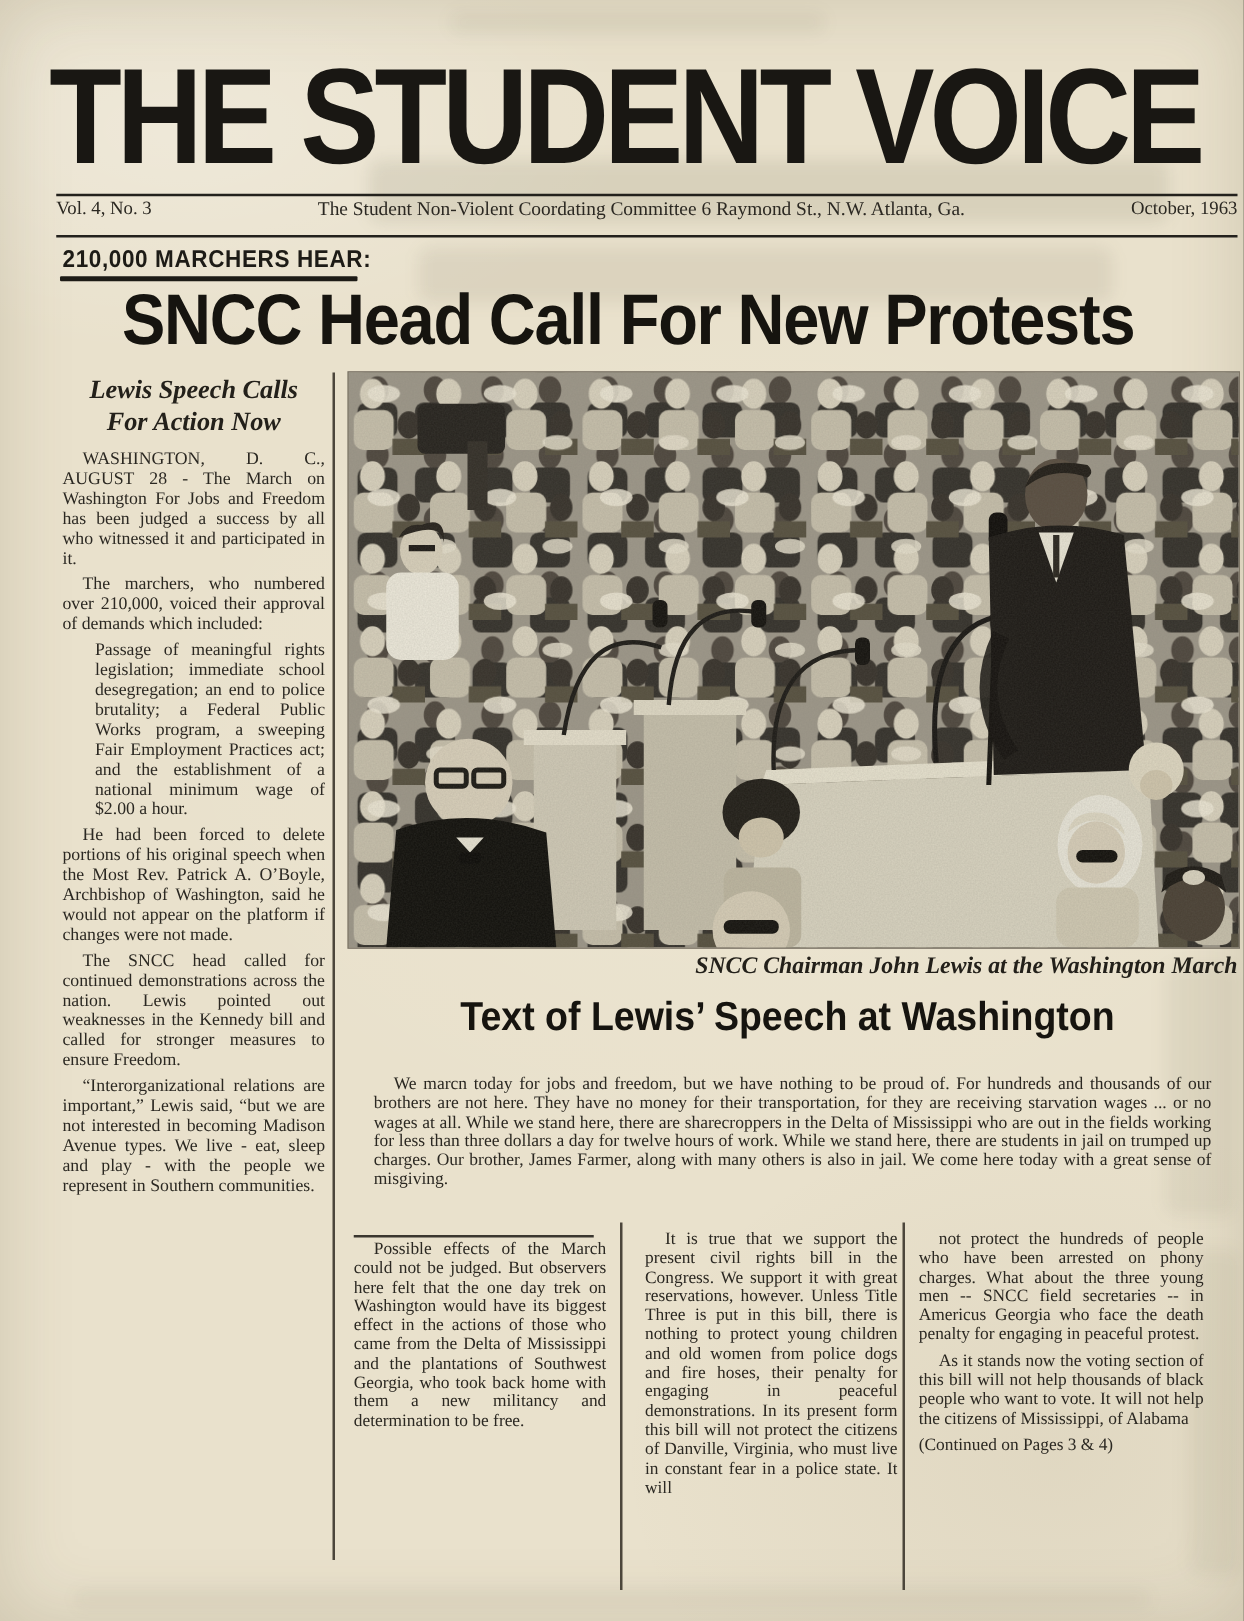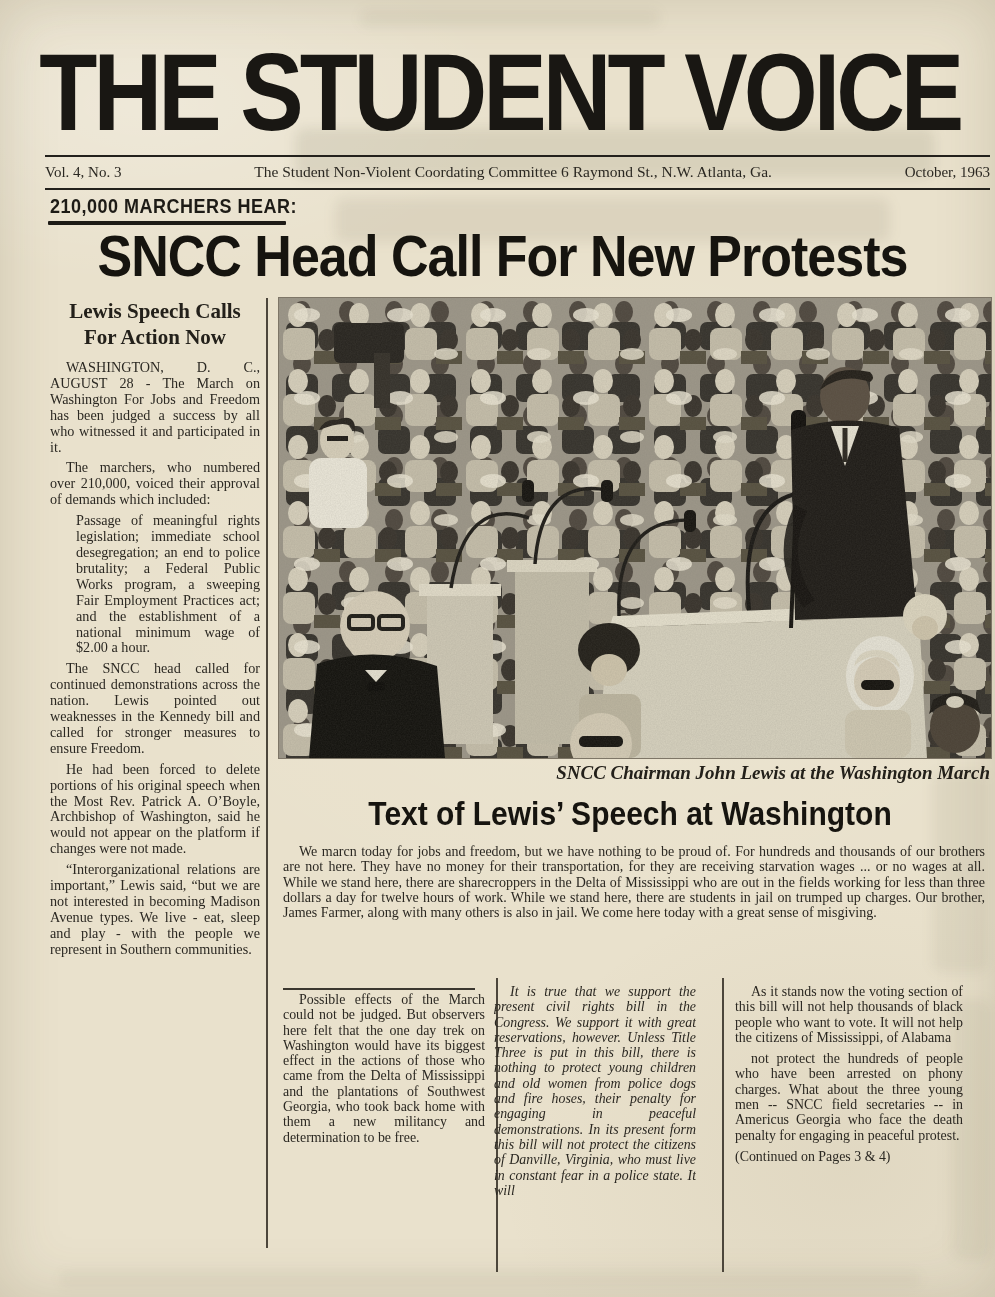--- a/index.html
+++ b/index.html
@@ -30,21 +30,21 @@
     letter-spacing:-4px;
     color:#191713;
     transform:scale(.98,1.12);
     transform-origin:center top;
     white-space:nowrap;
     z-index:2;
   }
   .rule{background:#23211c;z-index:2;}
   .infoline{
     top:159px;left:45px;width:945px;height:26px;
-    display:flex;align-items:center;
+    display:flex;align-items:flex-start;
     font-size:15px;z-index:2;
   }
   .infoline .vol{white-space:nowrap;}
   .infoline .pub{flex:1;text-align:center;font-weight:normal;font-size:15.5px;}
   .infoline .date{white-space:nowrap;font-size:15px;}
   .kicker{
     top:196px;left:50px;
     font-family:"Liberation Sans", sans-serif;
     font-weight:bold;font-size:18px;letter-spacing:.5px;
     color:#1d1b16;z-index:2;transform:scaleY(1.08);transform-origin:left top;
@@ -62,21 +62,21 @@
   
   .left-col{
     top:294px;left:45px;width:220px;height:956px;
     overflow:hidden;z-index:2;
     font-size:14.2px;line-height:15.9px;
     text-align:justify;
   }
   .left-col h2{
     margin:4px 0 10px 0;
     font-size:21px;line-height:26px;
-    font-weight:bold;
+    font-style:italic;font-weight:bold;
     text-align:center;
     color:#23201a;
   }
   .left-col p{margin:5px;text-indent:16px;}
   .left-col p.indented{text-indent:0;padding-left:26px;}
   .vrule{background:#4c463b;width:2px;z-index:2;}
   
   .photo-box{
     top:297px;left:278px;width:712px;height:460px;
     border:1px solid #7e7667;
@@ -95,21 +95,21 @@
     font-family:"Liberation Sans", sans-serif;
     font-weight:bold;font-size:30px;
     color:#16140f;transform:scaleY(1.08);transform-origin:center top;
     z-index:2;white-space:nowrap;
   }
   .speech-lead{
     top:844px;left:283px;width:702px;height:138px;
     overflow:hidden;z-index:2;
     font-size:14px;line-height:15.3px;text-align:justify;
   }
-  .speech-lead p{margin:0;text-indent:16px;}
+  .speech-lead p{margin:16px;text-indent:16px;}
   .bcol{
     top:984px;height:290px;overflow:hidden;z-index:2;
     font-size:13.9px;line-height:15.3px;text-align:justify;
   }
   .bcol p{margin:0 0 6px 0;text-indent:16px;}
   .bcol p.cont{text-indent:0;}
   .col1-toprule{top:988px;left:283px;width:192px;height:2px;background:#3b372f;z-index:2;}
 </style>
 </head>
 <body>
@@ -137,22 +137,22 @@
   <div class="abs headline">SNCC Head Call For New Protests</div>
 
   <div class="abs left-col">
     <h2>
       <span>Lewis Speech Calls</span><br>
       <span>For Action Now</span>
     </h2>
     <p>WASHINGTON, D. C., AUGUST 28 - The March on Washington For Jobs and Freedom has been judged a success by all who witnessed it and participated in it.</p>
     <p>The marchers, who numbered over 210,000, voiced their approval of demands which included:</p>
     <p class="indented">Passage of meaningful rights legislation; immediate school desegregation; an end to police brutality; a Federal Public Works program, a sweeping Fair Employment Practices act; and the establishment of a national minimum wage of $2.00 a hour.</p>
+    <p>He had been forced to delete portions of his original speech when the Most Rev. Patrick A. O’Boyle, Archbishop of Washington, said he would not appear on the platform if changes were not made.</p>
     <p>The SNCC head called for continued demonstrations across the nation. Lewis pointed out weaknesses in the Kennedy bill and called for stronger measures to ensure Freedom.</p>
-    <p>He had been forced to delete portions of his original speech when the Most Rev. Patrick A. O’Boyle, Archbishop of Washington, said he would not appear on the platform if changes were not made.</p>
     <p>“Interorganizational relations are important,” Lewis said, “but we are not interested in becoming Madison Avenue types. We live - eat, sleep and play - with the people we represent in Southern communities.</p>
   </div>
 
   <div class="abs vrule" style="top:298px;left:266px;height:950px;"></div>
 
   <div class="abs photo-box">
     <svg viewBox="0 0 712 460" preserveAspectRatio="none">
       <defs>
         <pattern id="crowdA" width="46" height="52" patternUnits="userSpaceOnUse">
           <rect width="46" height="52" fill="#9d9789"></rect>
@@ -249,23 +249,23 @@
   <div class="abs speech-lead">
     <p>We marcn today for jobs and freedom, but we have nothing to be proud of. For hundreds and thousands of our brothers are not here. They have no money for their transportation, for they are receiving starvation wages ... or no wages at all. While we stand here, there are sharecroppers in the Delta of Mississippi who are out in the fields working for less than three dollars a day for twelve hours of work. While we stand here, there are students in jail on trumped up charges. Our brother, James Farmer, along with many others is also in jail. We come here today with a great sense of misgiving.</p>
   </div>
 
   <div class="abs col1-toprule"></div>
   <div class="abs bcol" style="left:283px;width:202px;">
     <div style="height:8px;"></div>
     <p>Possible effects of the March could not be judged. But observers here felt that the one day trek on Washington would have its biggest effect in the actions of those who came from the Delta of Mississippi and the plantations of Southwest Georgia, who took back home with them a new militancy and determination to be free.</p>
   </div>
   <div class="abs vrule" style="top:978px;left:496px;height:294px;"></div>
-  <div class="abs bcol" style="left:494px;width:202px;font-style:italic;">
+  <div class="abs bcol" style="left:516px;width:202px;">
     <p>It is true that we support the present civil rights bill in the Congress. We support it with great reservations, however. Unless Title Three is put in this bill, there is nothing to protect young children and old women from police dogs and fire hoses, their penalty for engaging in peaceful demonstrations. In its present form this bill will not protect the citizens of Danville, Virginia, who must live in constant fear in a police state. It will</p>
   </div>
   <div class="abs vrule" style="top:978px;left:722px;height:294px;"></div>
   <div class="abs bcol" style="left:735px;width:228px;">
+    <p>not protect the hundreds of people who have been arrested on phony charges. What about the three young men -- SNCC field secretaries -- in Americus Georgia who face the death penalty for engaging in peaceful protest.</p>
     <p>As it stands now the voting section of this bill will not help thousands of black people who want to vote. It will not help the citizens of Mississippi, of Alabama</p>
-    <p>not protect the hundreds of people who have been arrested on phony charges. What about the three young men -- SNCC field secretaries -- in Americus Georgia who face the death penalty for engaging in peaceful protest.</p>
     <p class="cont">(Continued on Pages 3 &amp; 4)</p>
   </div>
 
 </div>
 
 </body></html>

